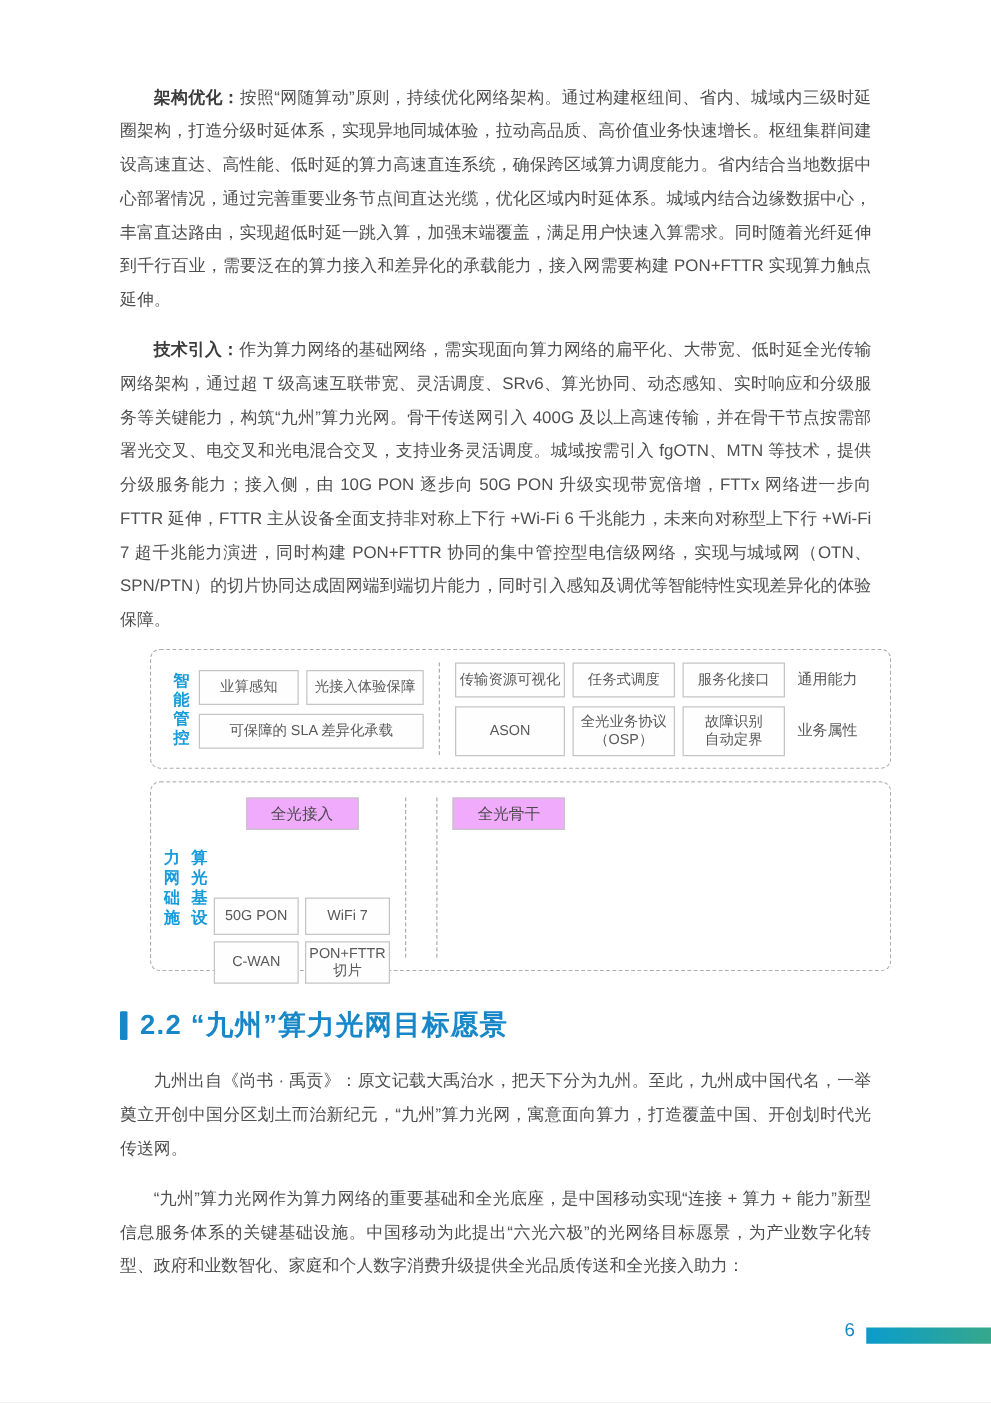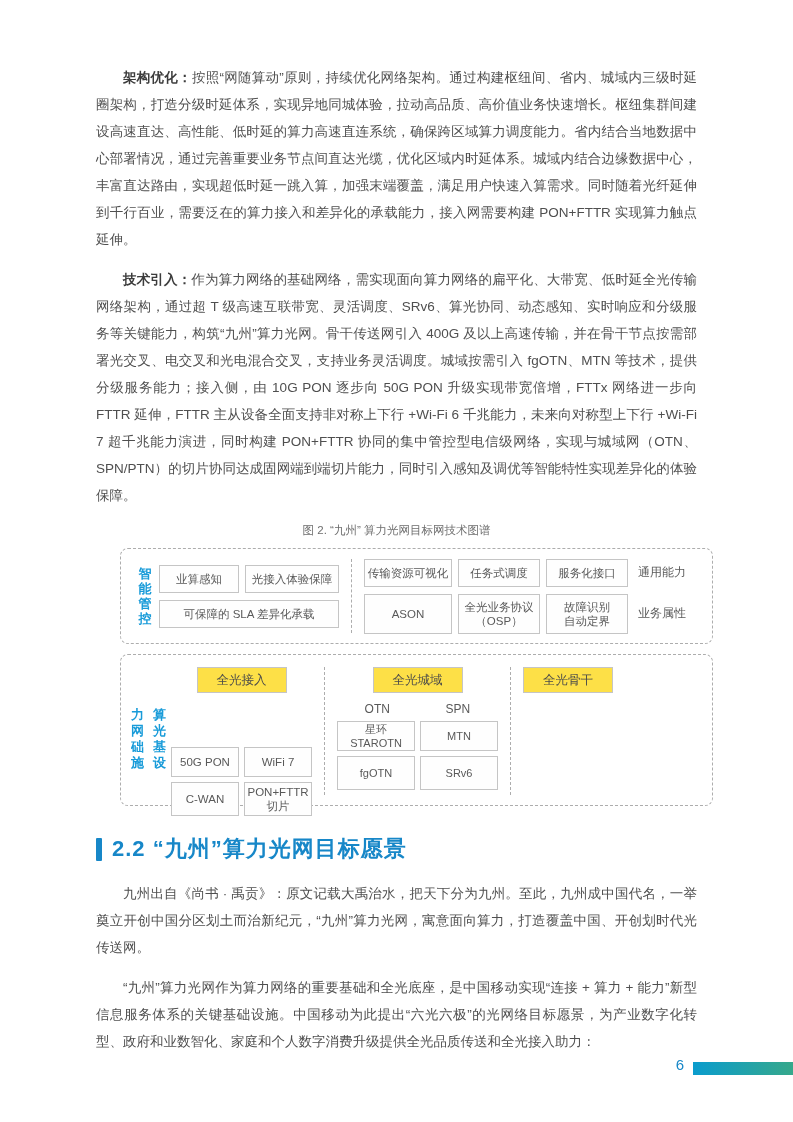--- a/index.html
+++ b/index.html
@@ -49,21 +49,21 @@
     border:1px solid var(--box-border); background:#fefefe; color:var(--box-text);
     font-size:11.5px; line-height:14px; display:flex; align-items:center; justify-content:center;
     text-align:center; white-space:pre-line; padding:1px 2px;
   }
   .ugrid-left { display:grid; grid-template-columns:80px 94px; grid-template-rows:28px 28px; gap:7px 6px; }
   .ugrid-left .wide { grid-column:1 / span 2; }
   .ugrid-right { display:grid; grid-template-columns:88px 82px 82px 56px; grid-template-rows:28px 40px; gap:7px 6px; align-items:stretch; }
   .utag { display:flex; align-items:center; justify-content:center; font-size:12px; color:var(--box-text); }
   .lgroup { display:flex; flex-direction:column; }
   .hbox {
-    border:1px solid var(--box-border); background:#fde047; color:#4a4a4a;
+    border:1px solid var(--box-border); background:#f0abfc; color:#4a4a4a;
     width:90px; height:26px; font-size:12.5px; display:flex; align-items:center;
     justify-content:center; margin:0 auto;
   }
   .collabels { height:20px; margin-top:6px; display:grid; grid-template-columns:1fr 1fr;
     text-align:center; font-size:12px; color:var(--box-text); align-items:center; }
   .lgrid { display:grid; gap:5px; margin-top:2px; }
   .grid-access  { grid-template-columns:68px 68px; grid-template-rows:30px 34px;margin-top:28px; }
   .grid-metro   { grid-template-columns:78px 78px; grid-template-rows:30px 34px; }
   .grid-metro .dbox, .grid-backbone .dbox { font-size:11px; }
   .grid-backbone{ grid-template-columns:80px 80px; grid-template-rows:30px 34px; }
@@ -84,21 +84,20 @@
 
 <div class="page" style="--accent: #1787C8; --label-blue: #189BD9; --body: #4F4F4F; --box-border: #C5C5C5; --box-text: #595959; --dash: #ADADAD; --cap: #6E6E6E; --grad1: #0A9CCD; --grad2: #36A88B;">
 
 
   <div class="content">
 
     <p class="para p1"><b>架构优化：</b><span>按照“网随算动”原则，持续优化网络架构。通过构建枢纽间、省内、城域内三级时延圈架构，打造分级时延体系，实现异地同城体验，拉动高品质、高价值业务快速增长。枢纽集群间建设高速直达、高性能、低时延的算力高速直连系统，确保跨区域算力调度能力。省内结合当地数据中心部署情况，通过完善重要业务节点间直达光缆，优化区域内时延体系。城域内结合边缘数据中心，丰富直达路由，实现超低时延一跳入算，加强末端覆盖，满足用户快速入算需求。同时随着光纤延伸到千行百业，需要泛在的算力接入和差异化的承载能力，接入网需要构建 PON+FTTR 实现算力触点延伸。</span></p>
 
     <p class="para p2"><b>技术引入：</b><span>作为算力网络的基础网络，需实现面向算力网络的扁平化、大带宽、低时延全光传输网络架构，通过超 T 级高速互联带宽、灵活调度、SRv6、算光协同、动态感知、实时响应和分级服务等关键能力，构筑“九州”算力光网。骨干传送网引入 400G 及以上高速传输，并在骨干节点按需部署光交叉、电交叉和光电混合交叉，支持业务灵活调度。城域按需引入 fgOTN、MTN 等技术，提供分级服务能力；接入侧，由 10G PON 逐步向 50G PON 升级实现带宽倍增，FTTx 网络进一步向 FTTR 延伸，FTTR 主从设备全面支持非对称上下行 +Wi-Fi 6 千兆能力，未来向对称型上下行 +Wi-Fi 7 超千兆能力演进，同时构建 PON+FTTR 协同的集中管控型电信级网络，实现与城域网（OTN、SPN/PTN）的切片协同达成固网端到端切片能力，同时引入感知及调优等智能特性实现差异化的体验保障。</span></p>
 
-    <div class="caption">图 2. “九州” 算力光网目标网技术图谱</div>
 
     <div class="diagram">
 
       <div class="dbl upper">
         <div class="vlabel-upper">智能管控</div>
 
         <div class="ugrid-left">
           <div class="dbox">业算感知</div>
           <div class="dbox">光接入体验保障</div>
           <div class="dbox wide">可保障的 SLA 差异化承载</div>
@@ -135,33 +134,20 @@
             <div class="dbox">50G PON</div>
             <div class="dbox">WiFi 7</div>
             <div class="dbox">C-WAN</div>
             <div class="dbox">PON+FTTR
 切片</div>
           </div>
         </div>
 
         <div class="vdivider"></div>
 
-        <div class="lgroup">
-          <div class="hbox">全光城域</div>
-          <div class="collabels">
-            <span>OTN</span>
-            <span>SPN</span>
-          </div>
-          <div class="lgrid grid-metro">
-            <div class="dbox">星环 STAROTN</div>
-            <div class="dbox">MTN</div>
-            <div class="dbox">fgOTN</div>
-            <div class="dbox">SRv6</div>
-          </div>
-        </div>
 
         <div class="vdivider"></div>
 
         <div class="lgroup">
           <div class="hbox">全光骨干</div>
           <div class="collabels"></div>
         </div>
       </div>
     </div>
 

